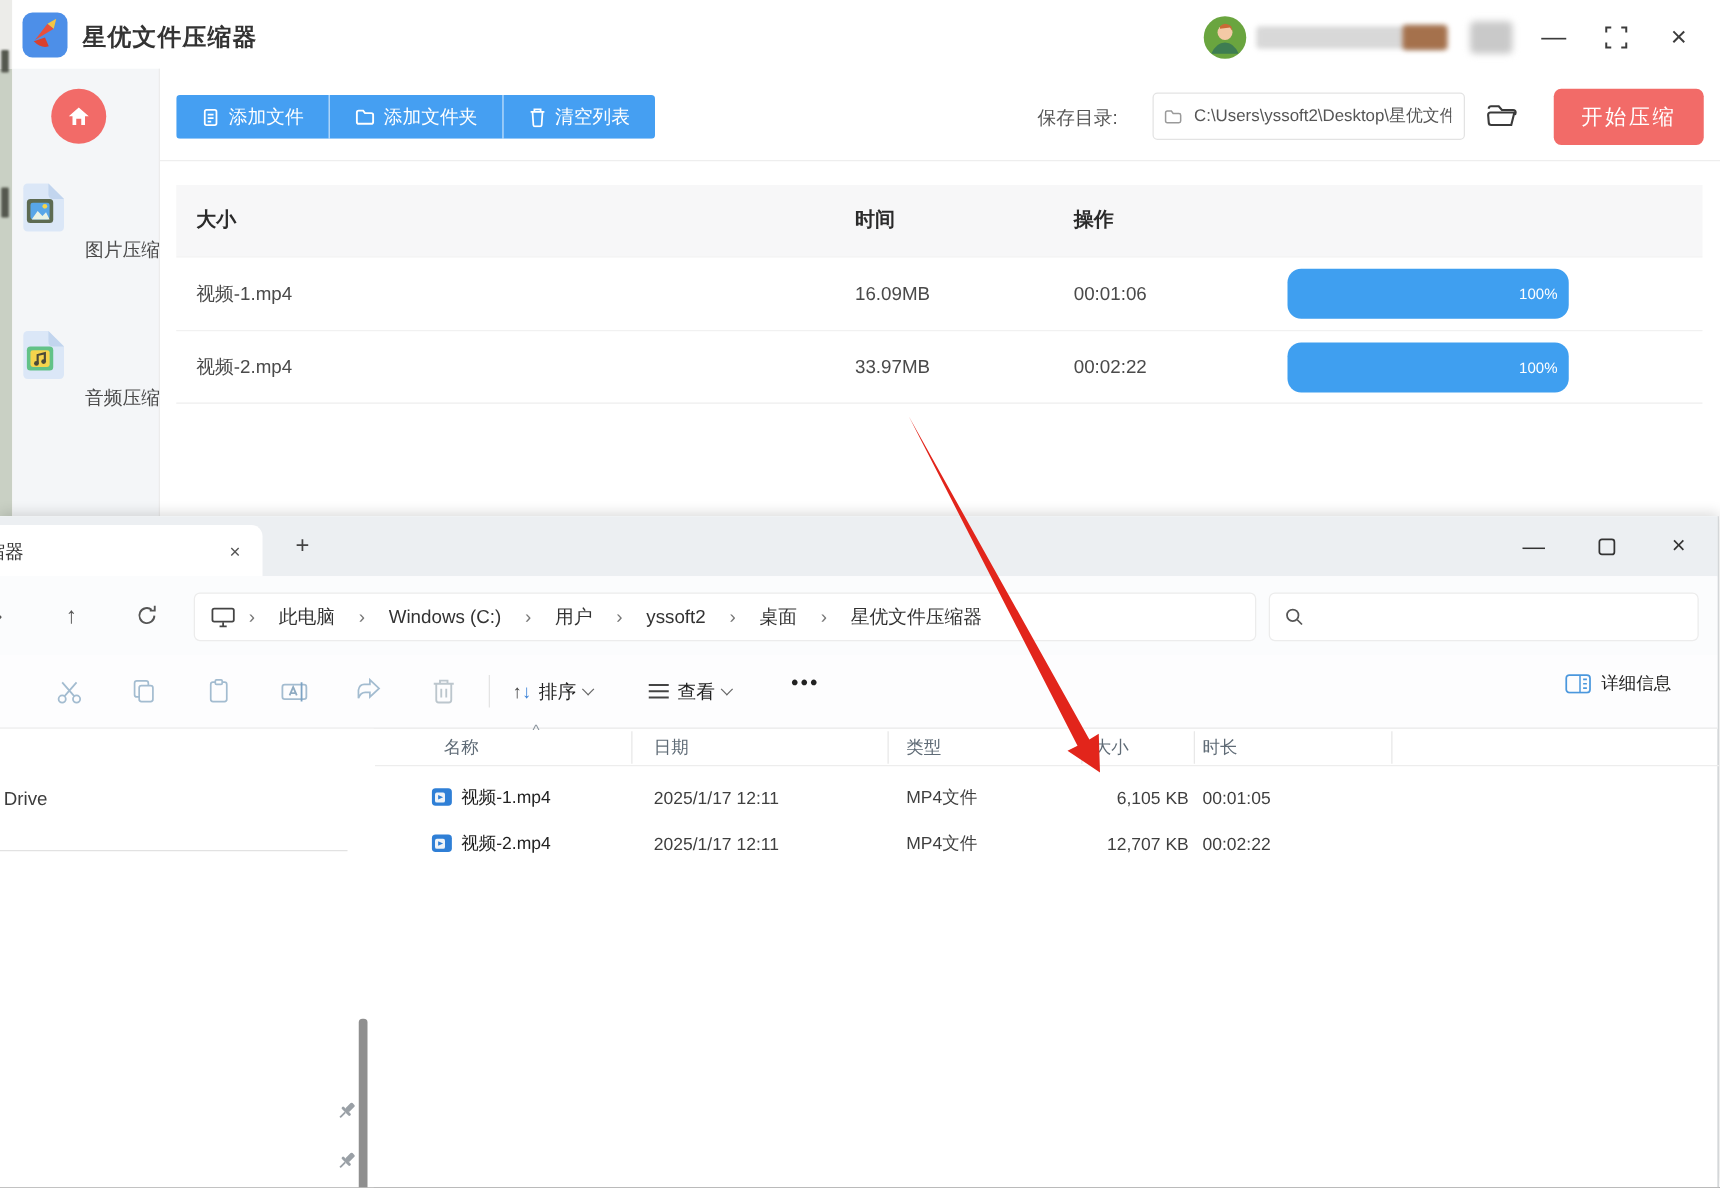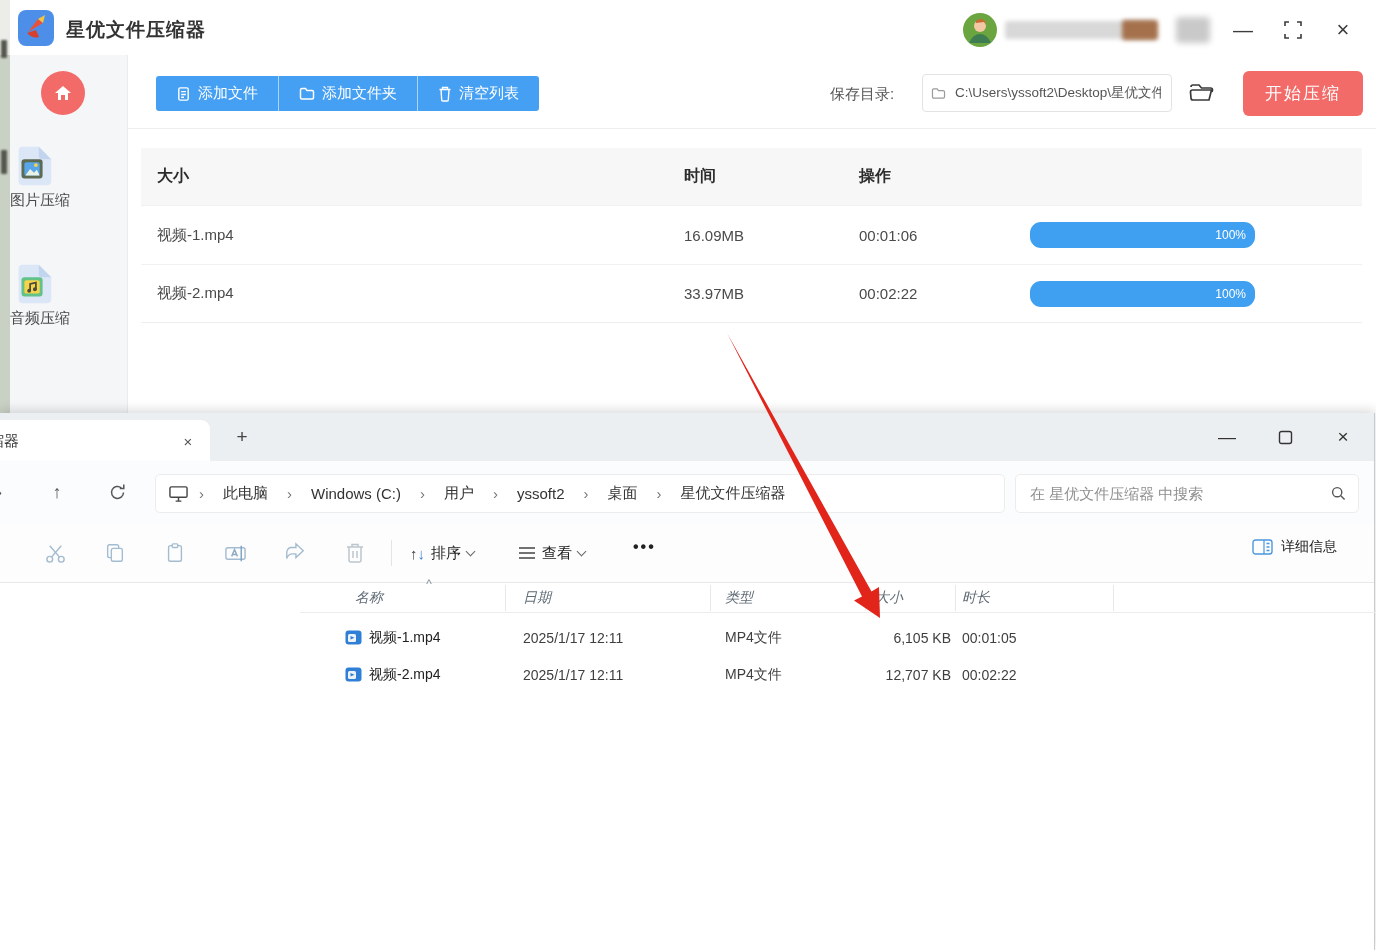--- a/index.html
+++ b/index.html
@@ -22,25 +22,25 @@
   .blur-brown{position:absolute;left:1112px;top:20px;width:36px;height:20px;background:#a5714c;border-radius:3px;filter:blur(2px);}
   .blur-icon{position:absolute;left:1166px;top:17px;width:34px;height:26px;background:#c9c9c9;border-radius:4px;filter:blur(3px);}
   .winbtn{position:absolute;top:16px;width:28px;height:28px;display:flex;align-items:center;justify-content:center;color:#3c3c3c;cursor:pointer;}
   .winbtn.min{left:1219px;font-size:20px;}
   .winbtn.max{left:1269px;}
   .winbtn.close{left:1319px;font-size:22px;font-weight:300;}
 
   .app-sidebar{position:absolute;left:0;top:55px;width:118px;height:358px;background:#f4f6f8;border-right:1px solid #ececec;}
   .home-btn{position:absolute;left:31px;top:16px;width:44px;height:44px;border-radius:50%;background:#f26b68;
     display:flex;align-items:center;justify-content:center;cursor:pointer;}
-  .side-item{position:absolute;left:0;width:118px;text-align:left;cursor:pointer;}
+  .side-item{position:absolute;left:0;width:118px;text-align:right;cursor:pointer;}
   .side-item .lbl{display:block;margin-top:2px;font-size:15px;color:#4a4a4a;}
   .side-item.sel{background:#e2e6ee;height:55px;padding-top:8px;}
 
-  .app-toolbar{position:absolute;left:146px;top:76px;height:35px;display:flex;border-radius:3px;overflow:hidden;}
+  .app-toolbar{position:absolute;left:131px;top:76px;height:35px;display:flex;border-radius:3px;overflow:hidden;}
   .blue-btn{background:#459ff2;color:#fff;font-size:15px;border:none;display:flex;align-items:center;gap:7px;
     padding:0 20px;cursor:pointer;border-left:1px solid rgba(255,255,255,.55);}
   .blue-btn:first-child{border-left:none;}
 
   .savedir-label{position:absolute;left:820px;top:85px;font-size:15px;color:#555;}
   .path-box{position:absolute;left:912px;top:74px;width:250px;height:38px;border:1px solid #e3e3e3;border-radius:4px;
     background:#fff;display:flex;align-items:center;padding:0 8px;overflow:hidden;}
   .path-box input{border:none;outline:none;flex:1;font-size:13.5px;color:#555;margin-left:7px;white-space:nowrap;
     font-family:"Liberation Sans",sans-serif;background:transparent;}
   .browse-btn{position:absolute;left:1178px;top:80px;width:28px;height:26px;cursor:pointer;}
@@ -48,21 +48,21 @@
     font-size:17px;border:none;border-radius:6px;cursor:pointer;letter-spacing:2px;font-family:inherit;}
 
   .app-divider-h{position:absolute;left:118px;top:128px;width:1248px;height:1px;background:#eeeeee;}
 
   .table{position:absolute;left:131px;top:148px;width:1221px;}
   .trow{display:grid;grid-template-columns:527px 175px 171px 252px 1fr;align-items:center;height:59px;}
   .trow.head{background:#f7f7f8;font-weight:bold;font-size:16px;color:#2b2b2b;height:57px;}
   .trow.body{border-top:1px solid #f1f1f1;font-size:15px;color:#4a4a4a;}
   .table-bottom{border-bottom:1px solid #eeeeee;}
   .tc{padding-left:16px;}
-  .pbar{width:225px;height:26px;border-radius:11px;background:#3f9ff0;display:flex;align-items:center;
+  .pbar{width:225px;height:40px;border-radius:11px;background:#3f9ff0;display:flex;align-items:center;
     justify-content:flex-end;color:#fff;font-size:12px;padding-right:9px;}
 
   
   .explorer{position:absolute;left:0;top:413px;width:1375px;height:537px;background:#fff;
     border-right:1px solid #c8cbce;box-shadow:0 -3px 10px rgba(0,0,0,.14);}
   .tabbar{position:absolute;left:0;top:0;width:100%;height:48px;background:#ecerf2;background:#eceff2;}
   .tab{position:absolute;left:-40px;top:7px;width:250px;height:41px;background:#fff;border-radius:9px 9px 0 0;}
   .tab-label{position:absolute;left:-46px;top:12px;font-size:15px;color:#333;white-space:nowrap;width:160px;overflow:hidden;}
   .tab-close{position:absolute;left:217px;top:10px;width:22px;height:22px;border:none;background:none;color:#555;
     font-size:15px;cursor:pointer;padding:0;}
@@ -321,21 +321,20 @@
         <span class="crumb">用户</span>
         <span class="crumb-sep">›</span>
         <span class="crumb">yssoft2</span>
         <span class="crumb-sep">›</span>
         <span class="crumb">桌面</span>
         <span class="crumb-sep">›</span>
         <span class="crumb">星优文件压缩器</span>
       </div>
 
       <div class="searchbox">
-        <input type="text" placeholder="在 星优文件压缩器 中搜索" style="">
         <svg width="15" height="15" viewBox="0 0 15 15" fill="none" stroke="#555" stroke-width="1.4">
           <circle cx="6.2" cy="6.2" r="4.6"></circle>
             <path d="M9.8 9.8 L13.6 13.6"></path>
         </svg>
       </div>
     </div>
 
     <div class="cmdbar">
       <div class="cmdicon" style="left:43px;">
         <svg width="23" height="23" viewBox="0 0 24 24" fill="none" stroke="#a3bcd0" stroke-width="1.5">
@@ -396,23 +395,48 @@
       <div class="details-btn">
         <svg width="21" height="16" viewBox="0 0 21 16" fill="none">
           <rect x="1" y="1" width="19" height="14" rx="2.5" stroke="#4a97dd" stroke-width="1.4"></rect>
           <path d="M12 1 v14" stroke="#4a97dd" stroke-width="1.2"></path>
           <path d="M14.5 4.5 h3 M14.5 8 h3 M14.5 11.5 h3" stroke="#4a97dd" stroke-width="1.3"></path>
         </svg>
         <span>详细信息</span>
       </div>
     </div>
 
+    <div class="navpane">
+      <div class="drive-lbl">Drive</div>
+      <div class="nav-sep"></div>
+
+      <div class="pin" style="top:297px;">
+        <svg width="17" height="17" viewBox="0 0 16 16" fill="#9aa0a6">
+            <g transform="rotate(45 8 8)">
+              <rect x="6" y="1" width="4" height="7" rx="1"></rect>
+              <rect x="3.6" y="7.6" width="8.8" height="2.2" rx="1"></rect>
+              <rect x="7.3" y="9.8" width="1.4" height="5.4"></rect>
+            </g>
+          </svg>
+      </div>
+      <div class="pin" style="top:337px;">
+        <svg width="17" height="17" viewBox="0 0 16 16" fill="#9aa0a6">
+            <g transform="rotate(45 8 8)">
+              <rect x="6" y="1" width="4" height="7" rx="1"></rect>
+              <rect x="3.6" y="7.6" width="8.8" height="2.2" rx="1"></rect>
+              <rect x="7.3" y="9.8" width="1.4" height="5.4"></rect>
+            </g>
+          </svg>
+      </div>
+
+      <div class="vscroll"></div>
+    </div>
 
     <div class="flist">
-      <div class="frow fhead" style="position:relative;font-style:italic;">
+      <div class="frow fhead" style="position:relative;">
         <div class="fc-name">名称</div>
         <div class="fc-date">日期</div>
         <div class="fc-type">类型</div>
         <div class="fc-size" style="text-align:left;padding-left:10px;">大小</div>
         <div class="fc-dur">时长</div>
         <div></div>
         <span class="sort-caret">^</span>
         <div class="hdiv" style="left:205px;"></div>
         <div class="hdiv" style="left:410px;"></div>
         <div class="hdiv" style="left:565px;"></div>

